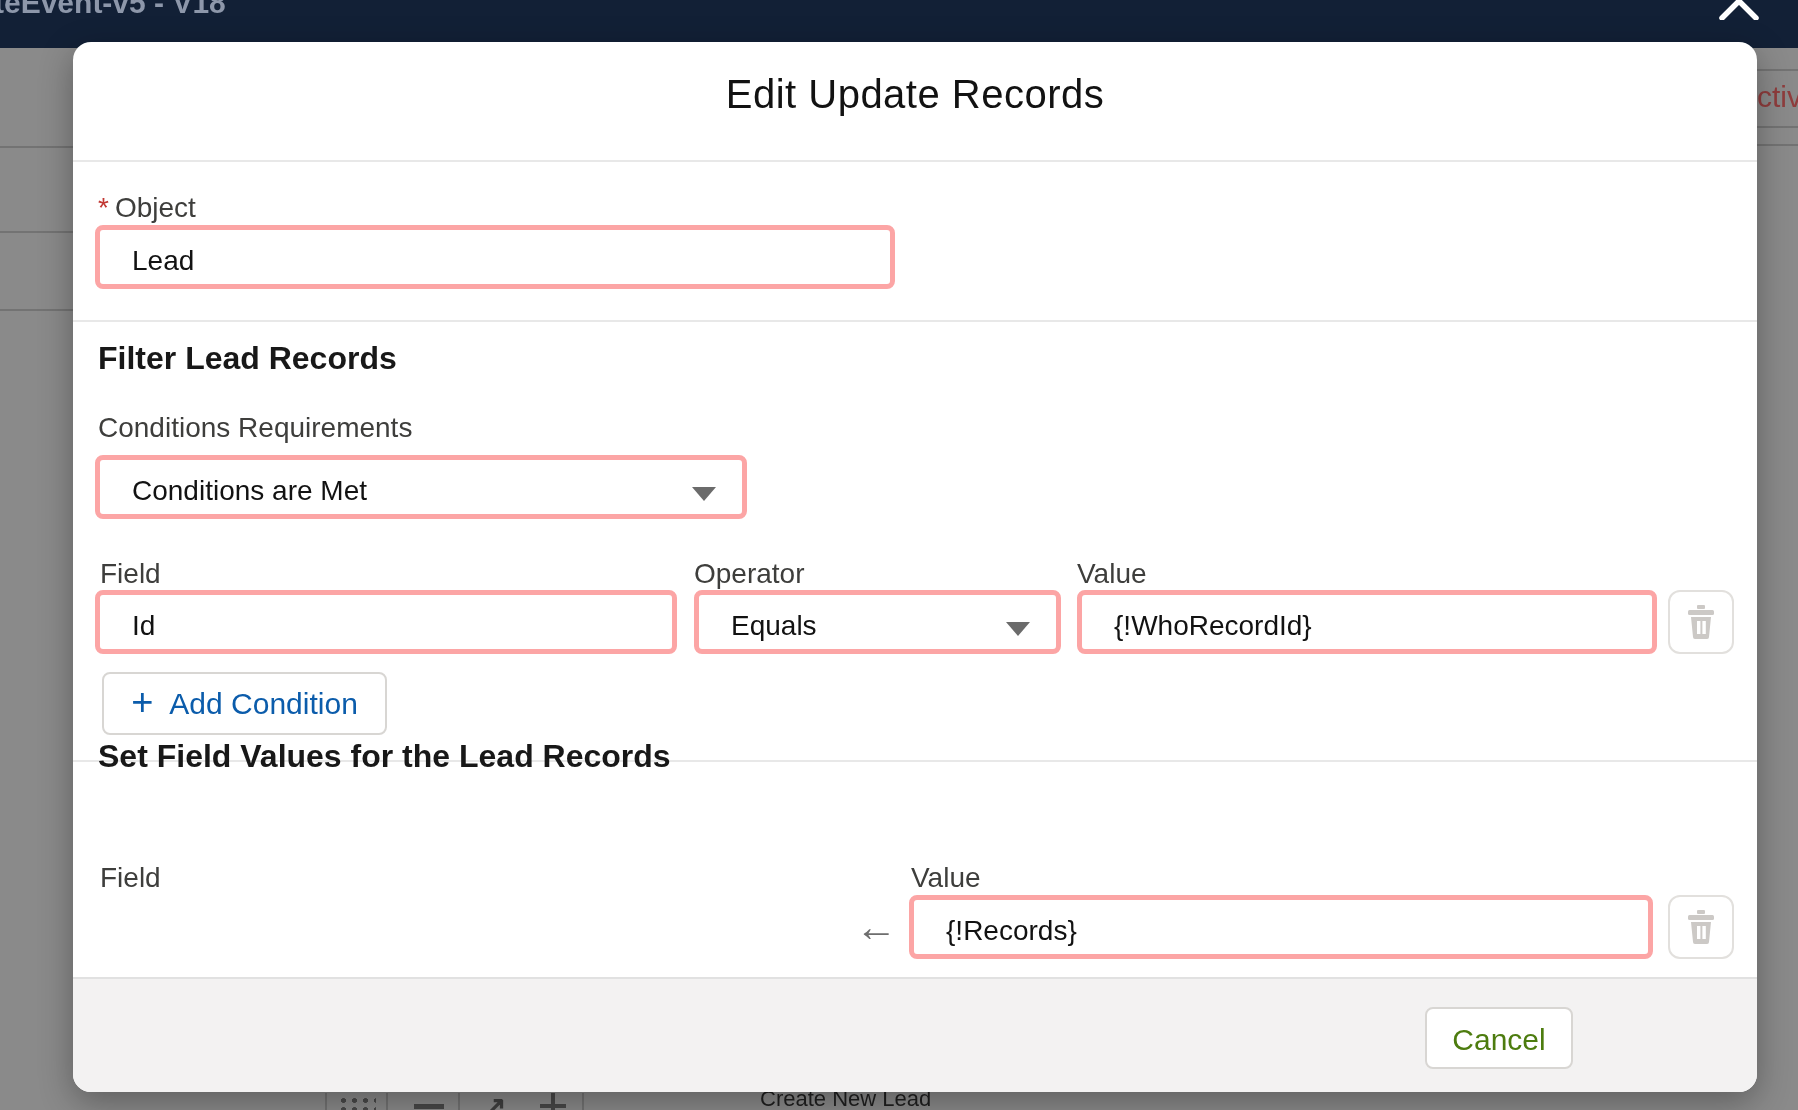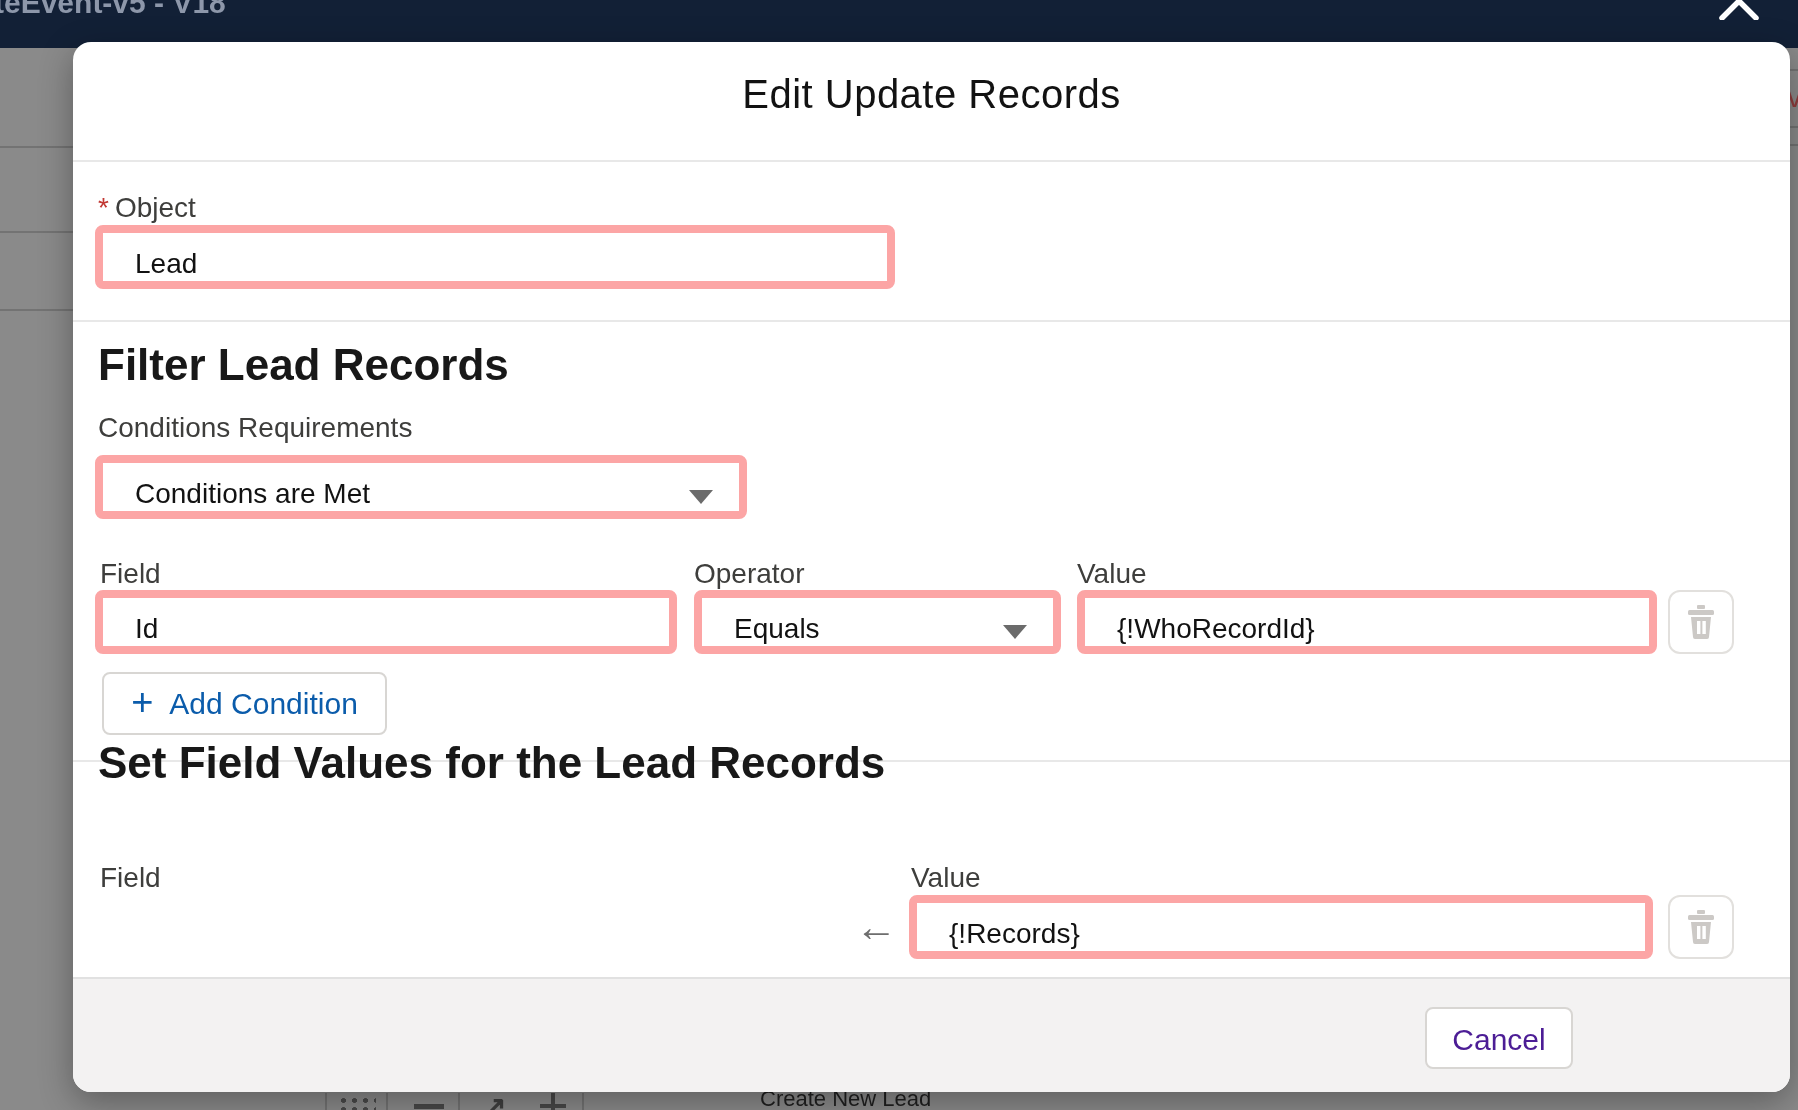--- a/index.html
+++ b/index.html
@@ -17,43 +17,43 @@
   .canvas-node-label{position:absolute;left:760px;top:1086px;font-size:22px;color:#1f1f1f;z-index:0;white-space:nowrap;}
   .dots-icon{position:absolute;left:338px;top:1096px;width:38px;height:16px;z-index:0;
     background-image:radial-gradient(#4a4a4a 2.6px, transparent 2.8px);background-size:11px 9px;background-position:0 0;}
   .minus-icon{position:absolute;left:414px;top:1104px;width:30px;height:5px;background:#484848;z-index:0;}
   .ne-arrow-icon{position:absolute;left:483px;top:1090px;font-size:28px;font-weight:bold;color:#3f3f3f;z-index:0;}
   .plus-stem{position:absolute;left:551px;top:1093px;width:4px;height:17px;background:#484848;z-index:0;}
   .plus-bar{position:absolute;left:540px;top:1104px;width:26px;height:4px;background:#484848;z-index:0;}
 
   
   .modal{position:absolute;left:73px;top:42px;width:1684px;height:1050px;background:#ffffff;
-    border-radius:18px;box-shadow:0 10px 34px rgba(0,0,0,.32);z-index:10;padding-left:33px;}
+    border-radius:18px;box-shadow:0 10px 34px rgba(0,0,0,.32);z-index:10;}
   .modal-title{position:absolute;left:0;top:30px;width:100%;text-align:center;
     font-size:40px;font-weight:300;color:#121212;letter-spacing:.5px;}
   .mdiv{position:absolute;left:0;width:100%;height:2px;background:#e8e8e8;}
   .label{position:absolute;font-size:28px;color:#3e3e3c;white-space:nowrap;}
   .label .req{color:#c23934;margin-right:6px;}
-  .tbox{position:absolute;height:64px;border:8px solid #fca5a5;border-radius:8px;background:#fff;
+  .tbox{position:absolute;height:64px;border:5px solid #fca5a5;border-radius:8px;background:#fff;
     font-size:28px;color:#121212;line-height:62px;padding-left:32px;box-sizing:border-box;white-space:nowrap;}
   .combo .tri{position:absolute;right:26px;top:27px;width:0;height:0;
     border-left:12px solid transparent;border-right:12px solid transparent;border-top:14px solid #6b6b6b;}
-  .section-h{position:absolute;font-size:44px;font-weight:700;color:#181818;white-space:nowrap;}
+  .section-h{position:absolute;font-size:32px;font-weight:700;color:#181818;white-space:nowrap;}
   .add-btn{position:absolute;left:29px;top:630px;width:285px;height:63px;border:2px solid #d8d6d3;border-radius:8px;
     background:#fff;box-sizing:border-box;display:flex;align-items:center;justify-content:center;gap:16px;
     color:#0b5cab;font-size:30px;cursor:pointer;}
   .add-btn .plus{font-size:38px;line-height:30px;font-weight:400;margin-top:-4px;}
   .trash-btn{position:absolute;width:66px;height:64px;border:2px solid #e2e0dd;border-radius:12px;background:#fff;
     box-sizing:border-box;display:flex;align-items:center;justify-content:center;cursor:pointer;}
   .map-arrow{position:absolute;font-size:42px;color:#6e6e6e;line-height:64px;}
   .footer{position:absolute;left:0;top:935px;width:100%;height:115px;background:#f3f2f2;
     border-top:2px solid #e1e1e1;border-radius:0 0 18px 18px;box-sizing:border-box;}
   .btn{position:absolute;top:28px;height:62px;border-radius:8px;font-size:30px;text-align:center;
     line-height:62px;cursor:pointer;box-sizing:border-box;}
-  .btn-cancel{left:1352px;width:148px;background:#fff;border:2px solid #d8d6d3;color:#4c1d95;}
+  .btn-cancel{left:1352px;width:148px;background:#fff;border:2px solid #d8d6d3;color:#4d7c0f;}
   .btn-done{left:1516px;width:134px;background:#295d9b;color:#fff;}
 </style>
 </head>
 <body>
 
 <div class="screen">
 
   <div class="topbar">
     <div class="flow-title">teEvent-v5 - V18</div>
     <svg class="close-x" width="40" height="20" viewBox="0 0 40 20">

